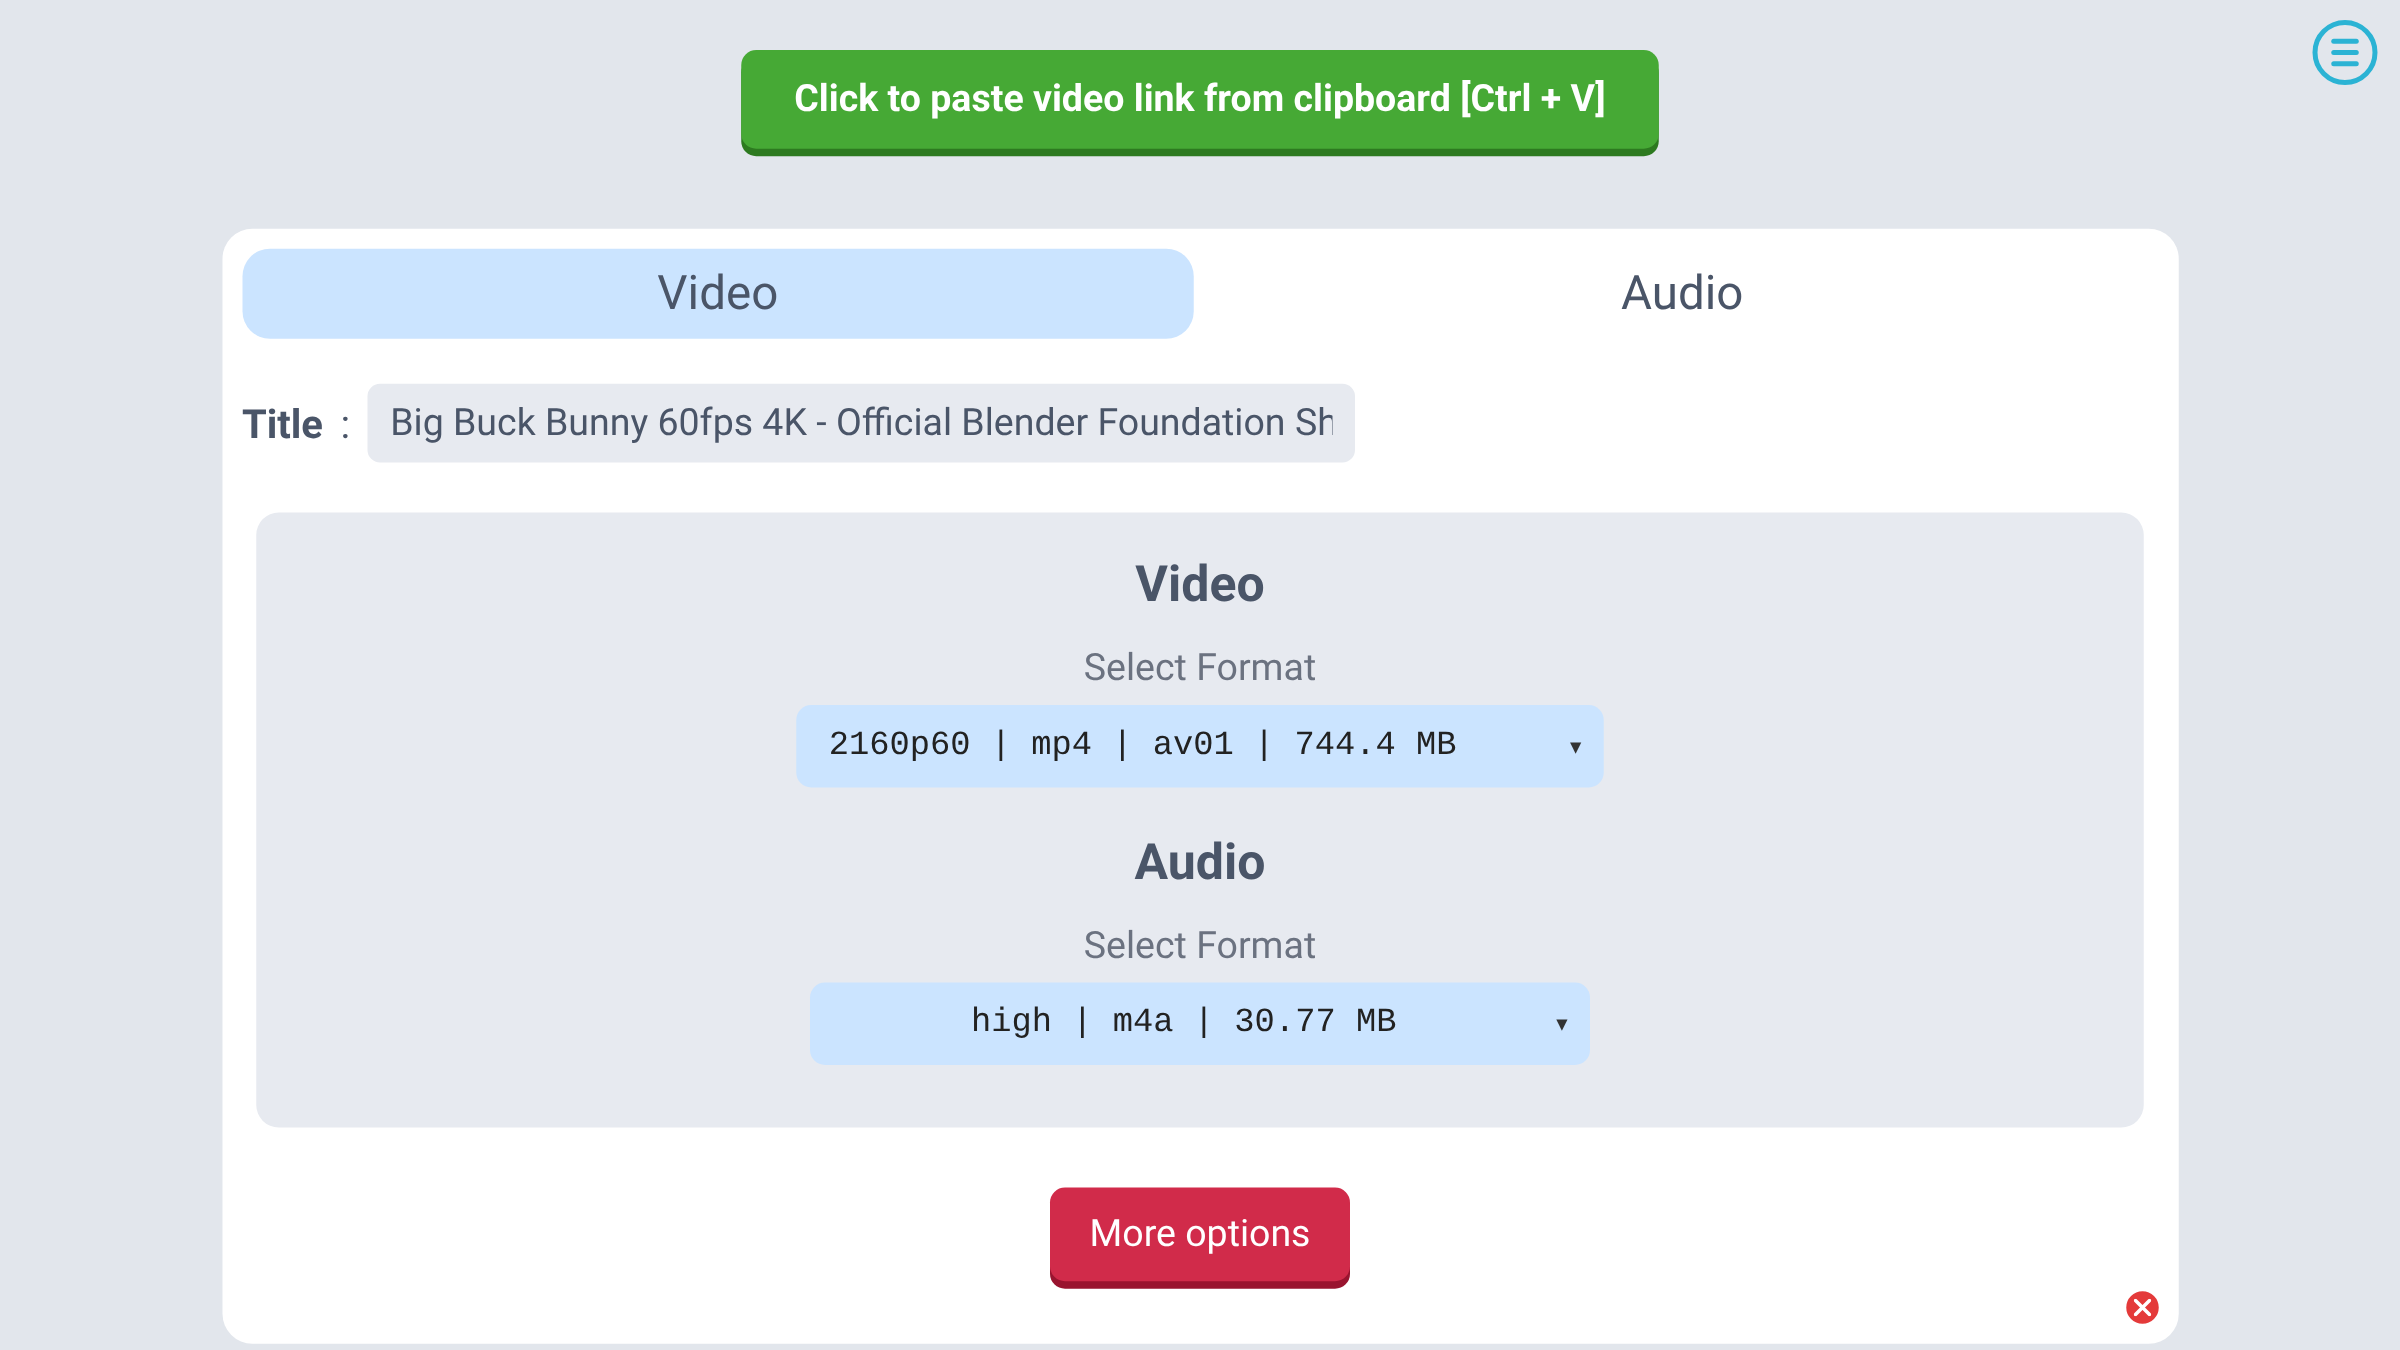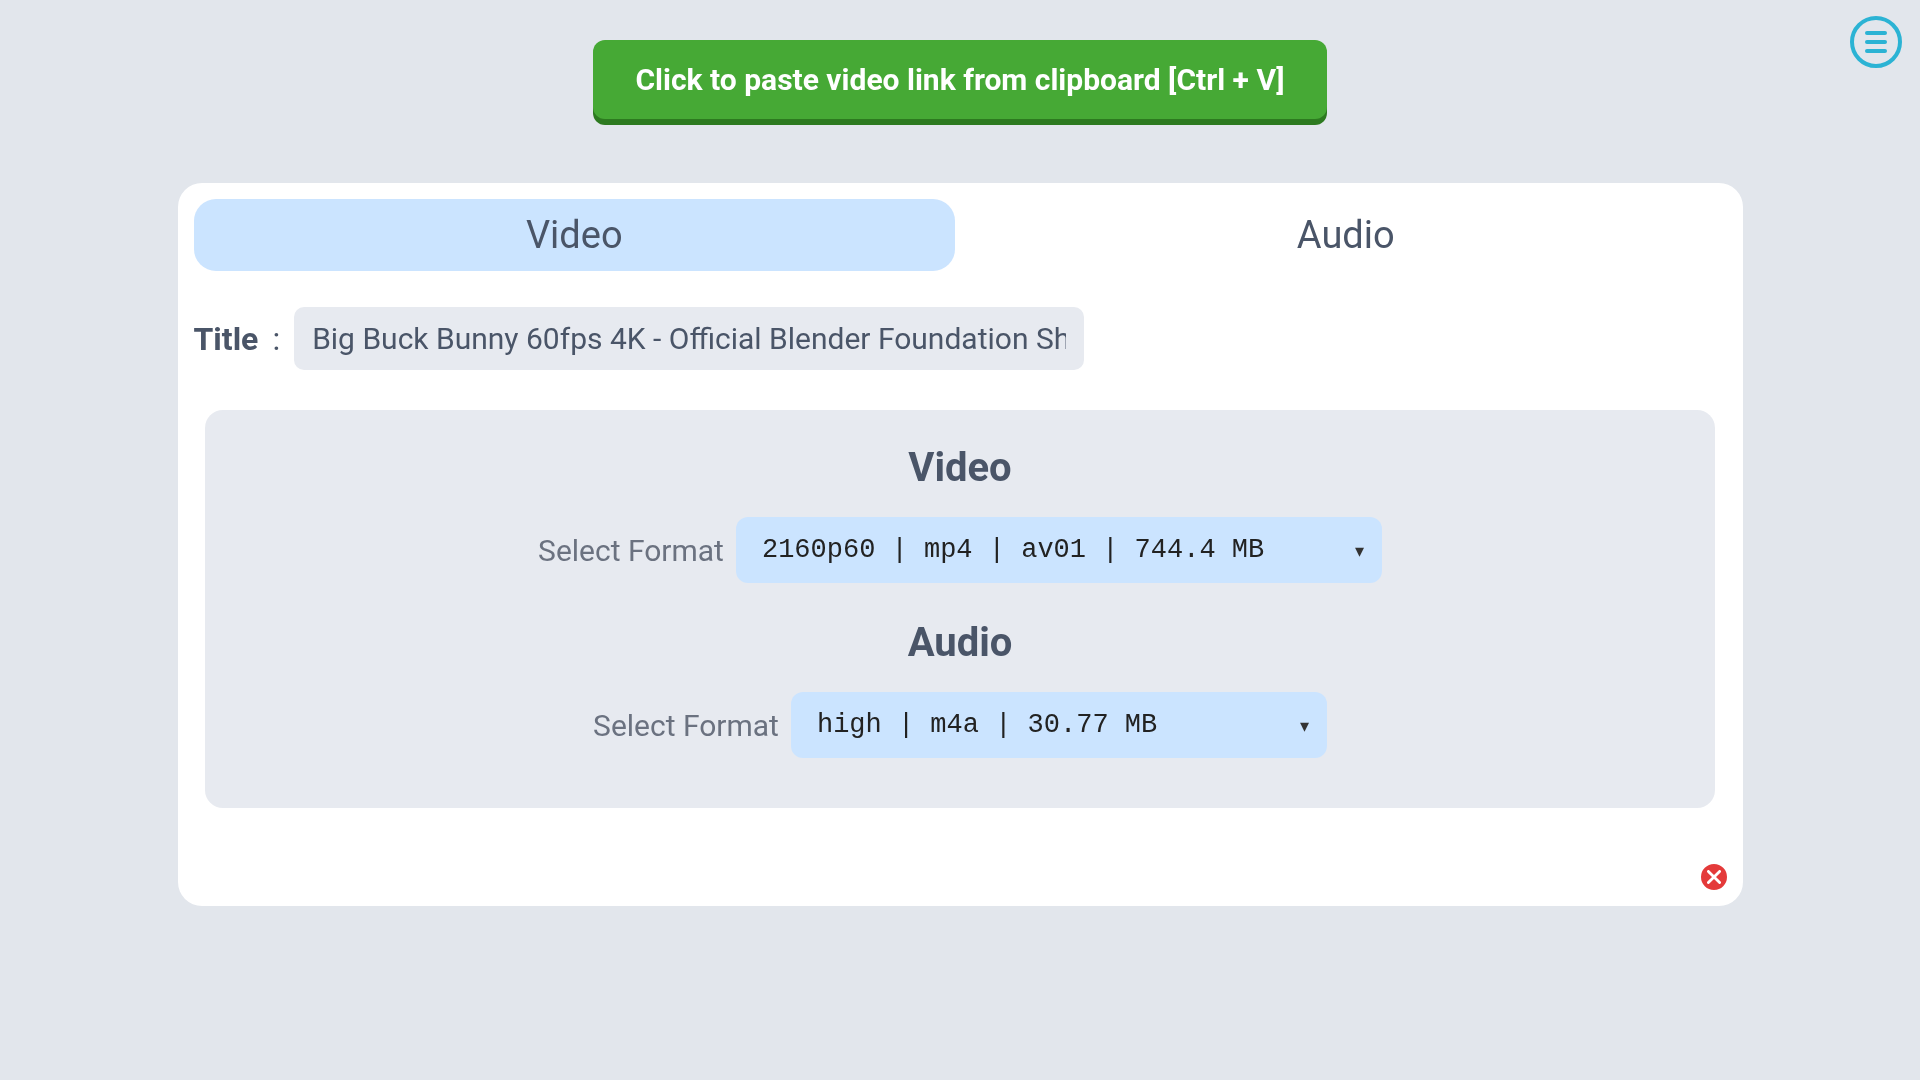--- a/index.html
+++ b/index.html
@@ -118,20 +118,21 @@
       color: #4a5568;
       text-align: center;
       margin-bottom: 26px;
     }
     .format-row {
       display: flex;
       align-items: center;
       justify-content: center;
       gap: 12px;
       margin-bottom: 36px;
+      flex-direction: column;
     }
     .format-row:last-child {
       margin-bottom: 0;
     }
     .select-format-label {
       font-size: 30px;
       color: #6b7280;
     }
     .format-select {
       background: #cbe4ff;
@@ -157,21 +158,22 @@
       top: 50%;
       transform: translateY(-50%);
       pointer-events: none;
       font-size: 18px;
       color: #333;
     }
     .video-select {
       width: 646px;
     }
     .audio-select {
-      width: 536px;
+      width: 624px;
+      text-align: center;
     }
     .action-row {
       display: flex;
       justify-content: center;
       gap: 22px;
       margin-top: 48px;
     }
     .download-btn {
       background: #46a935;
       color: #fff;
@@ -255,20 +257,21 @@
         <select class="format-select audio-select">
           <option>high     | m4a  | 30.77 MB</option>
         </select>
         <span class="chevron">▾</span>
       </span>
     </div>
 
   </div>
 
   <div class="action-row">
+    <button class="more-btn">More options</button>
   </div>
 
   <div class="close-icon">
     <svg viewBox="0 0 10 10">
         <path d="M1 1 L9 9 M9 1 L1 9" stroke="#fff" stroke-width="2" stroke-linecap="round"></path>
       </svg>
   </div>
 
 </div>
 

